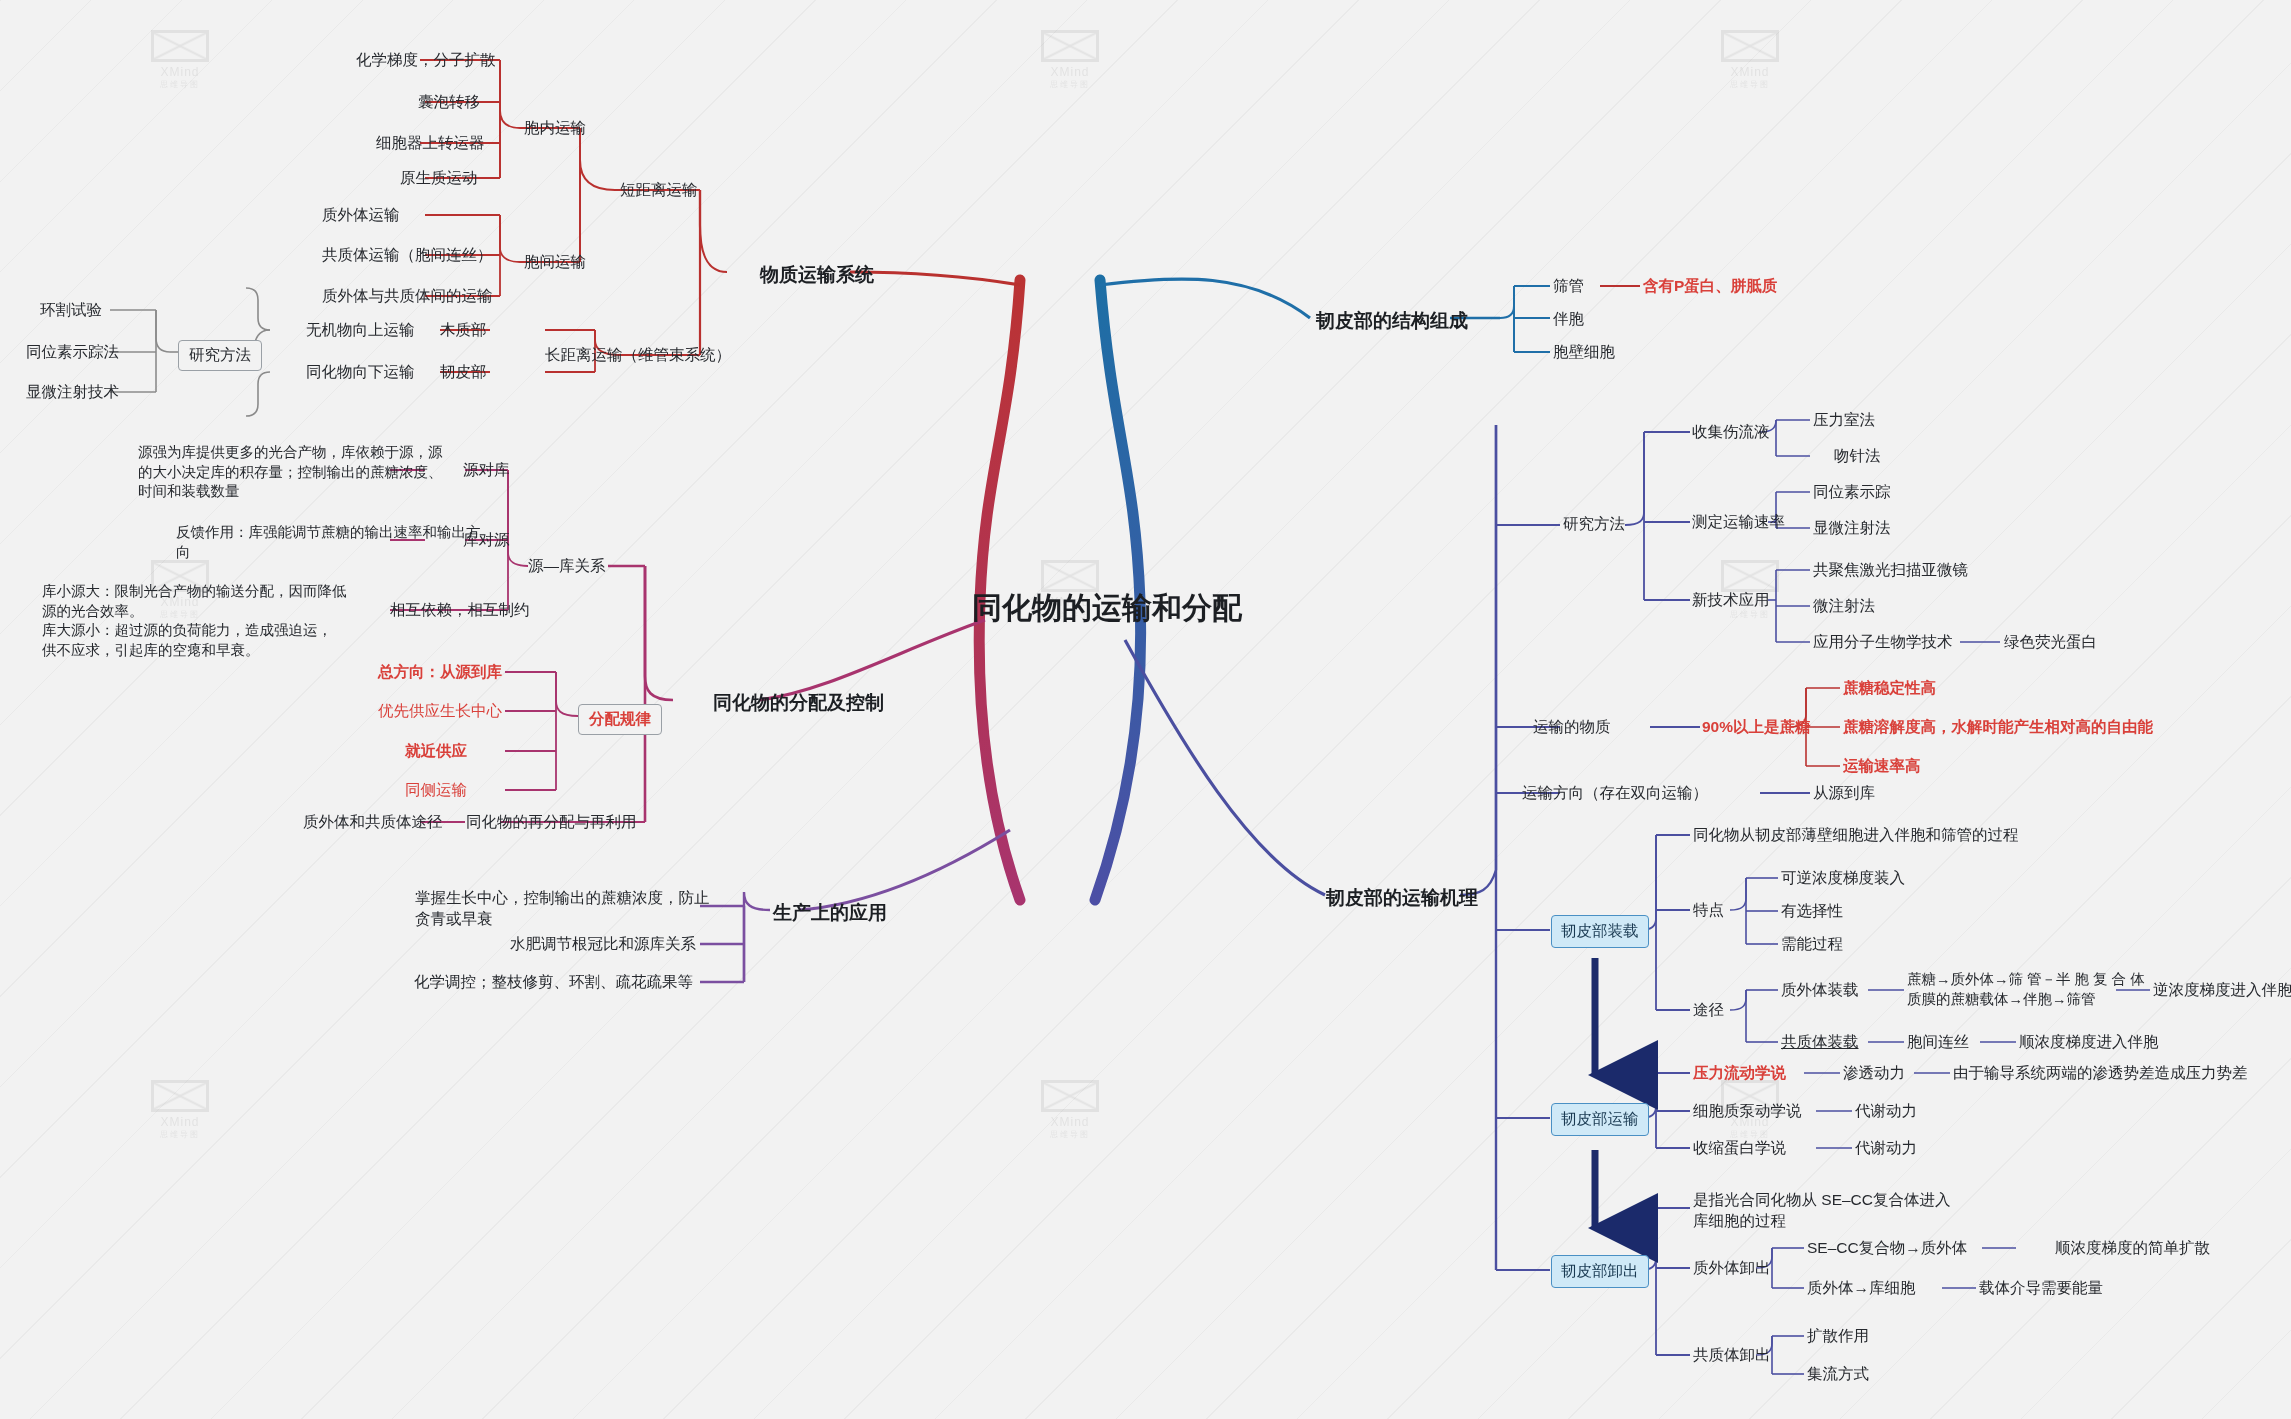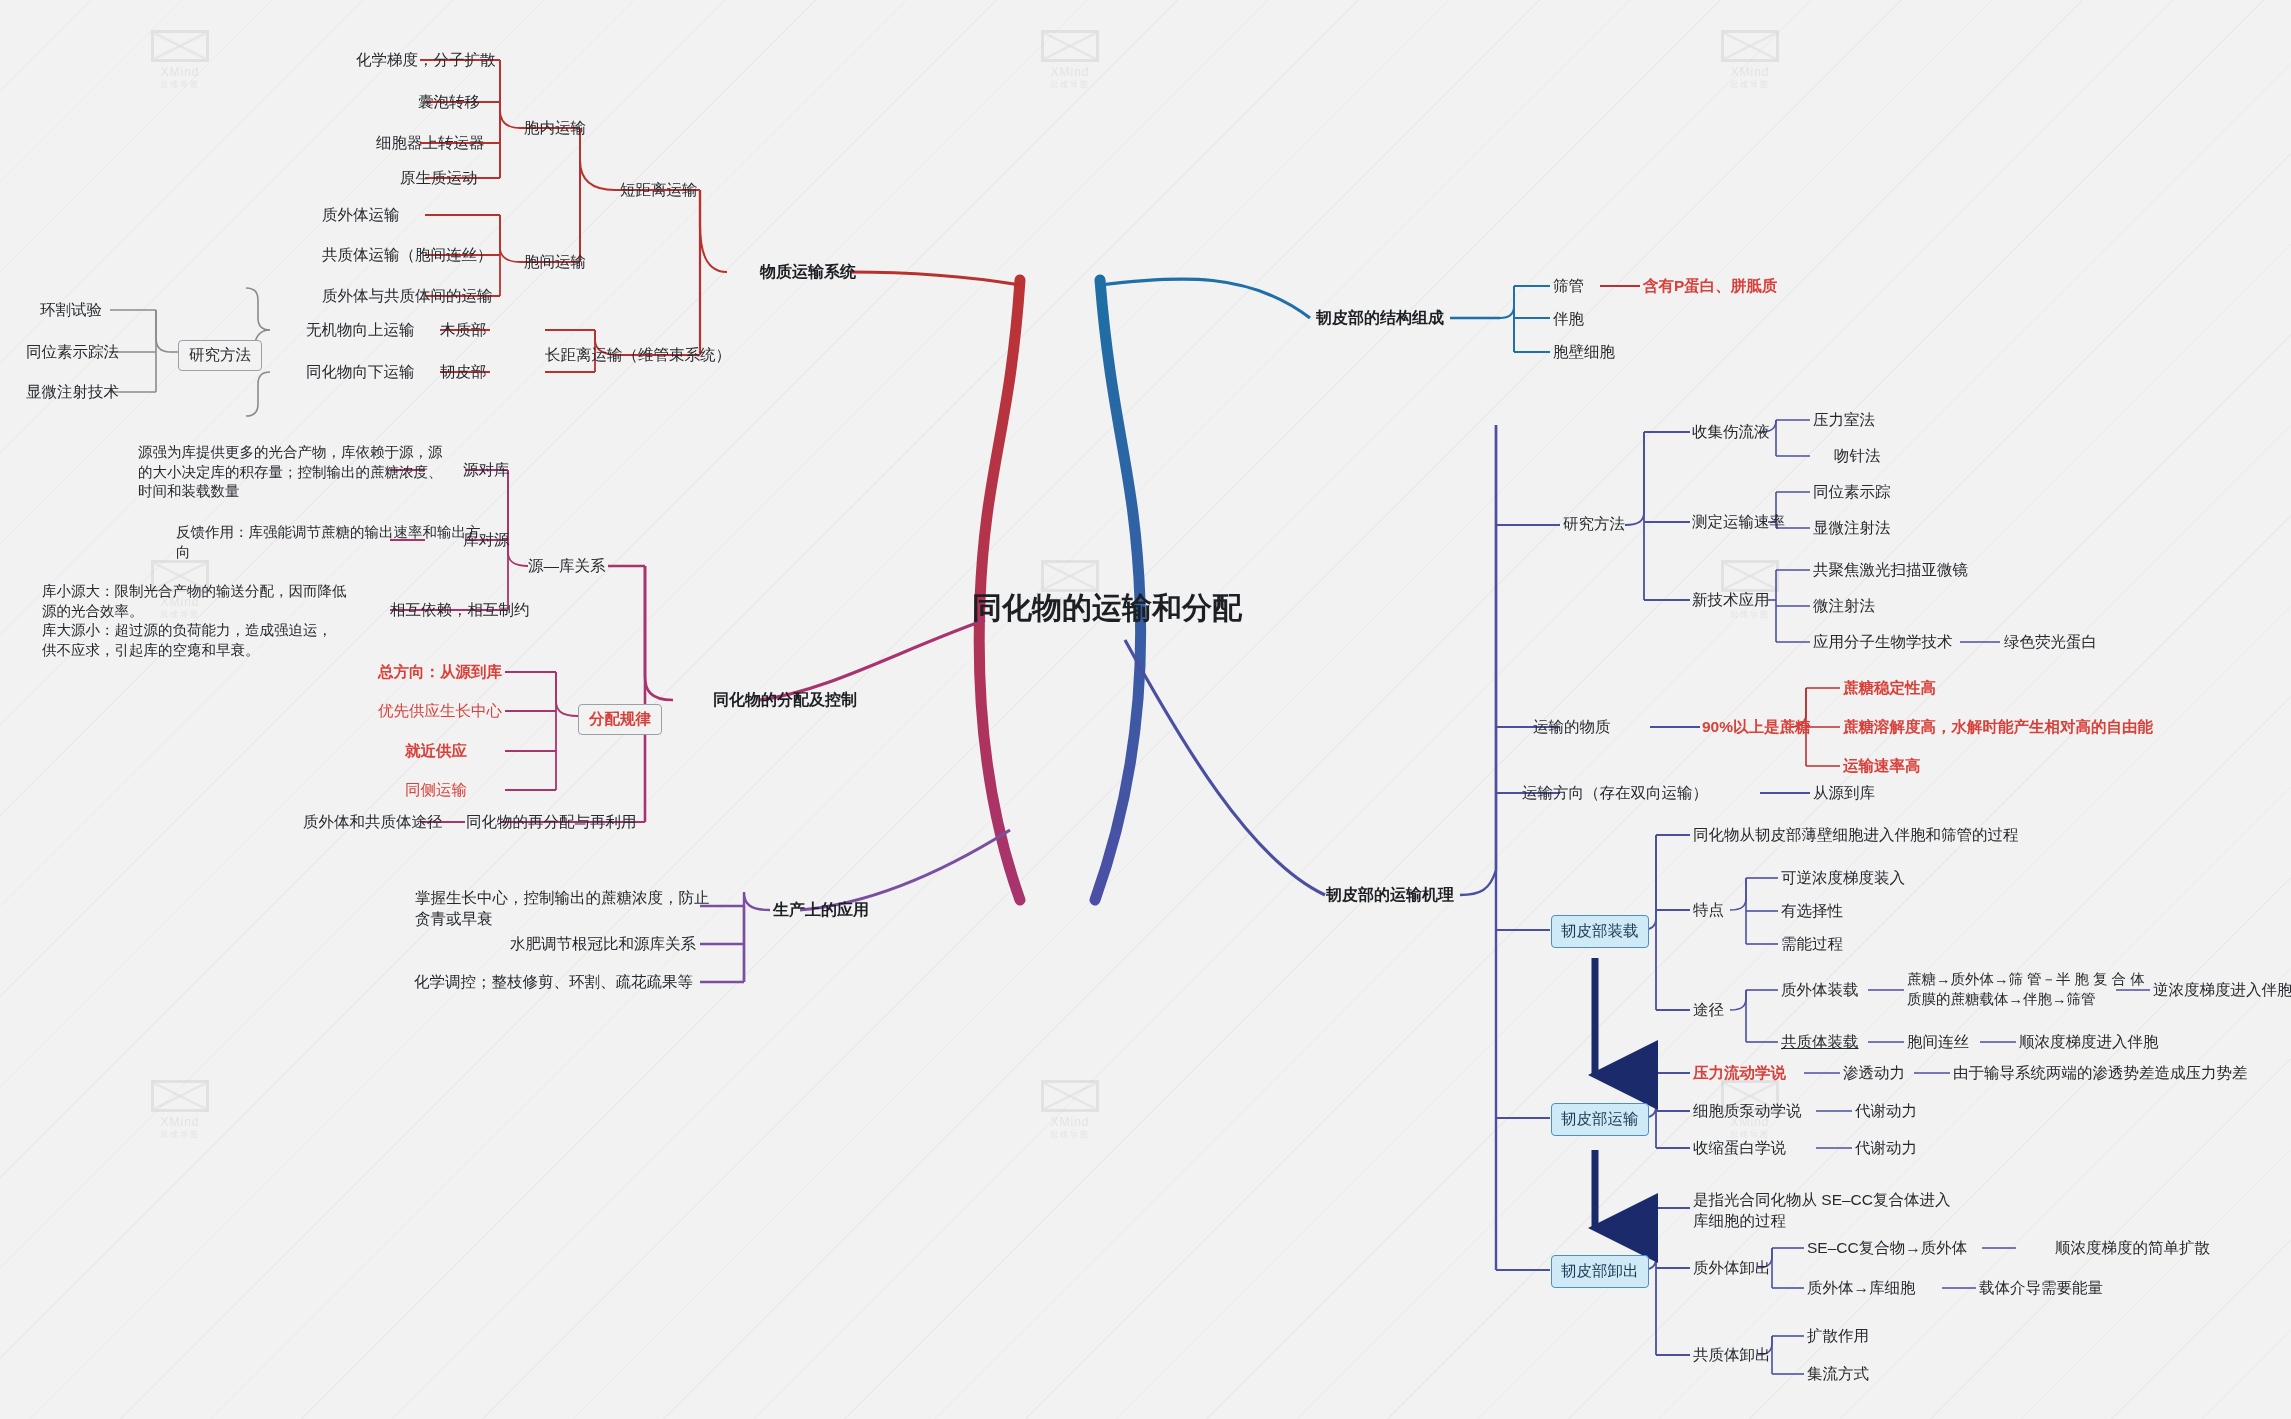--- a/index.html
+++ b/index.html
@@ -53,21 +53,21 @@
   }
   .hl{
     background:#cfe9f7;border:1px solid #4a90c4;border-radius:4px;padding:5px 9px;
     color:#1a3a52;
   }
   .center-title{
     position:absolute;
     font-size:30px;font-weight:bold;color:#1c1f23;white-space:nowrap;
   }
   .branch-label{
-    position:absolute;font-size:16px;font-weight:bold;color:#1c1f23;white-space:nowrap;
+    position:absolute;font-size:19px;font-weight:bold;color:#1c1f23;white-space:nowrap;
   }
 </style>
 </head>
 <body>
 
 <div class="hatch"></div>
 
 <div class="wm" style="left:110px;top:30px;">
     <div class="wmbox"></div>
     <div class="wmtxt">XMind</div>

